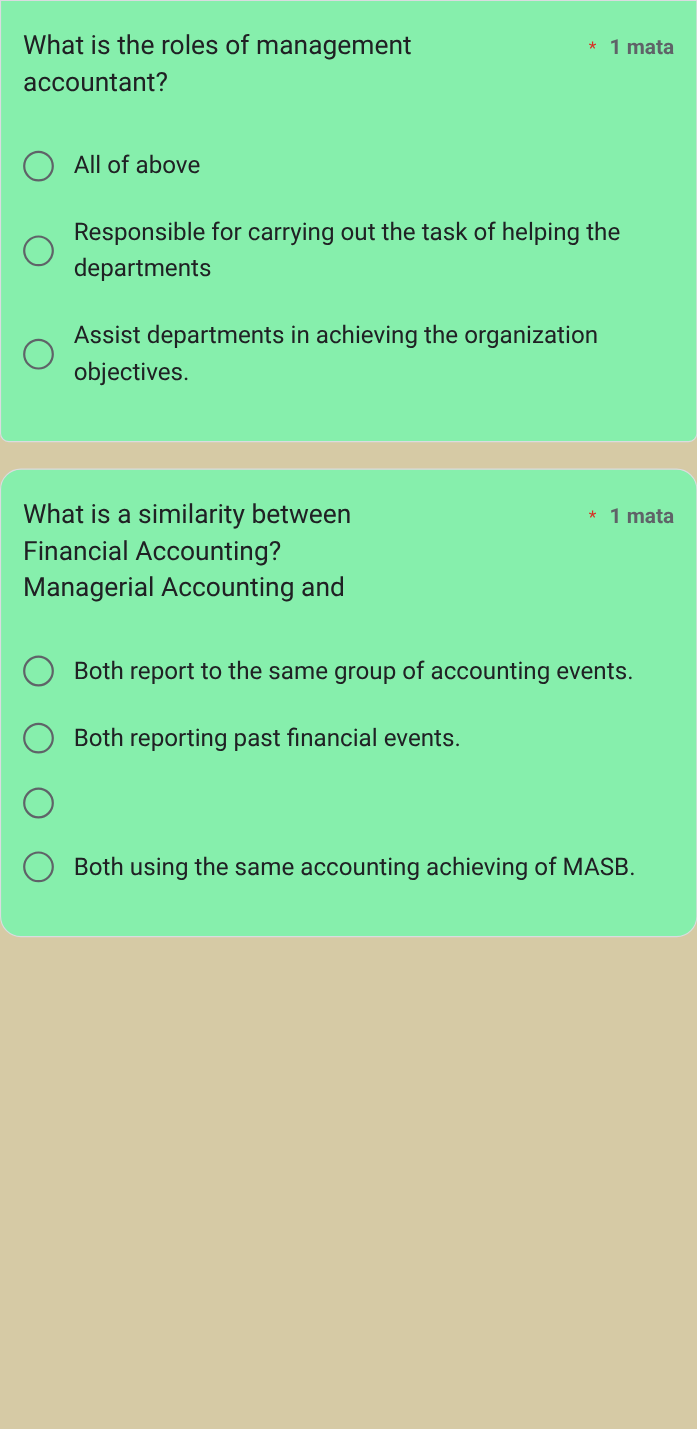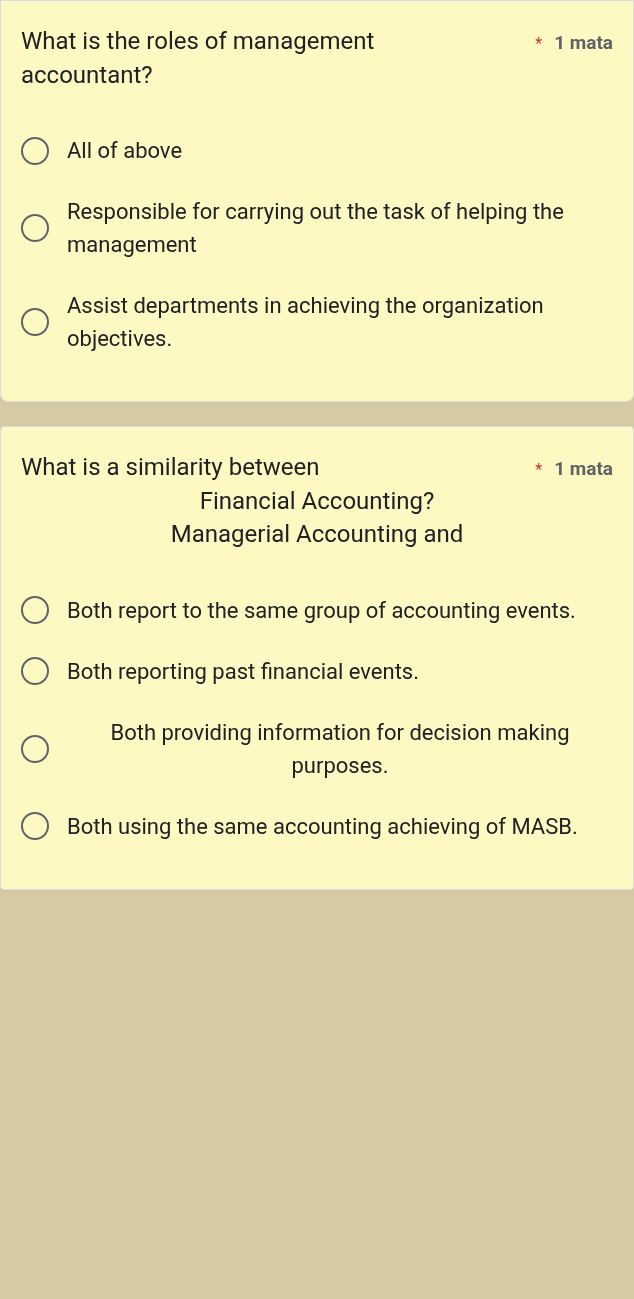--- a/index.html
+++ b/index.html
@@ -7,29 +7,28 @@
       padding: 0;
       box-sizing: border-box;
     }
     body {
       font-family: 'Roboto', Arial, sans-serif;
       background-color: #d6caa5;
       width: 634px;
       padding: 0;
     }
     .question-card {
-      background-color: #fef9c3;
+      background-color: #86efac;
       border-radius: 0 0 8px 8px;
       padding: 24px 20px 32px 20px;
       margin-bottom: 24px;
       border: 1px solid #dadce0;
     }
     .question-card.second {
-      border-radius: 4px;
-      text-align: center;
+      border-radius: 19px;
     }
     .question-text {
       font-size: 24px;
       color: #202124;
       line-height: 1.4;
       flex: 1;
       font-weight: 400;
     }
     .required-star {
       color: #d93025;
@@ -85,21 +84,21 @@
     </div>
     <div class="question-text">accountant?</div>
   </div>
   <div style="height:28px;"></div>
   <div class="option-row">
     <div class="radio-circle"></div>
     <div class="option-text">All of above</div>
   </div>
   <div class="option-row">
     <div class="radio-circle"></div>
-    <div class="option-text">Responsible for carrying out the task of helping the management</div>
+    <div class="option-text">Responsible for carrying out the task of helping the departments</div>
   </div>
   <div class="option-row">
     <div class="radio-circle"></div>
     <div class="option-text">Assist departments in achieving the organization objectives.</div>
   </div>
 </div>
 
 <div class="question-card second">
   <div class="q1-title-wrap">
     <div class="header-row" style="justify-content:space-between;">
@@ -116,19 +115,18 @@
   <div class="option-row">
     <div class="radio-circle"></div>
     <div class="option-text">Both report to the same group of accounting events.</div>
   </div>
   <div class="option-row">
     <div class="radio-circle"></div>
     <div class="option-text">Both reporting past financial events.</div>
   </div>
   <div class="option-row">
     <div class="radio-circle"></div>
-    <div class="option-text">Both providing information for decision making purposes.</div>
   </div>
   <div class="option-row">
     <div class="radio-circle"></div>
     <div class="option-text">Both using the same accounting achieving of MASB.</div>
   </div>
 </div>
 
 </body></html>

